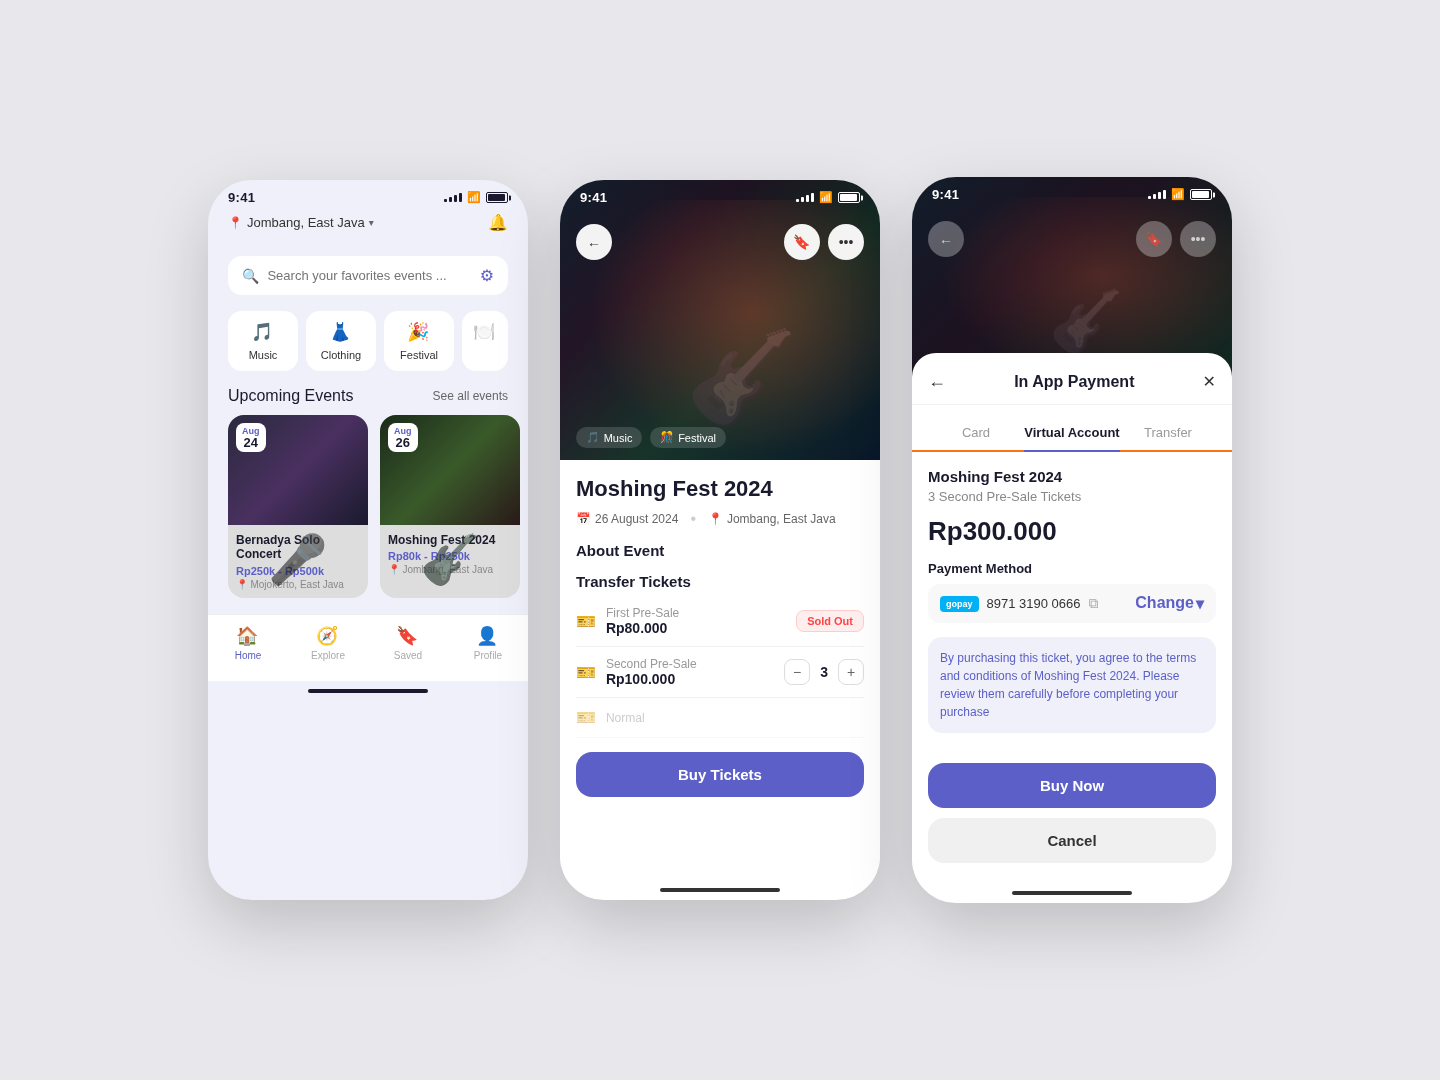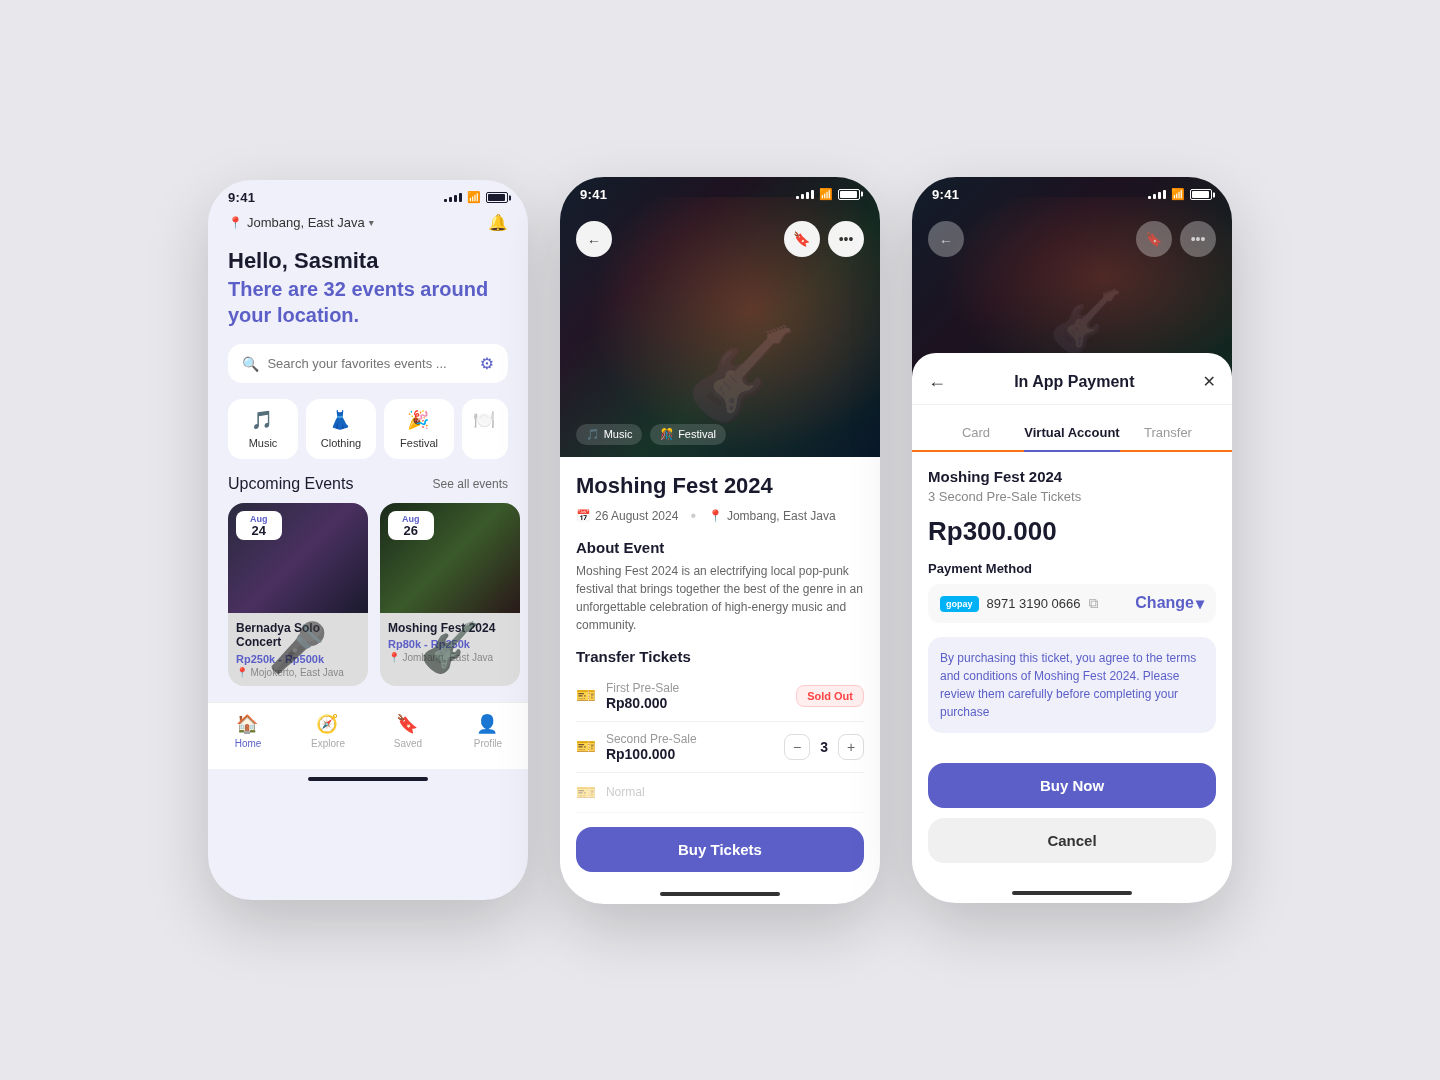--- a/index.html
+++ b/index.html
@@ -151,21 +151,21 @@
     }
     .event-img-2 {
       background: linear-gradient(135deg, #1a2a1a 0%, #3a5a2a 50%, #2a1a1a 100%);
       width: 100%; height: 110px;
     }
     .date-badge {
       position: absolute;
       top: 8px; left: 8px;
       background: #fff;
       border-radius: 8px;
-      padding: 3px 14px;
+      padding: 3px 6px;
       text-align: center;
       font-size: 10px;
     }
     .date-badge .month { color: #5b5fc7; font-weight: 600; display: block; font-size: 9px; }
     .date-badge .day { color: #1a1a2e; font-weight: 700; font-size: 13px; display: block; line-height: 1; }
 
     .event-info { padding: 8px; }
     .event-name { font-size: 12px; font-weight: 700; color: #1a1a2e; line-height: 1.2; }
     .event-price { font-size: 11px; color: #5b5fc7; font-weight: 600; margin-top: 3px; }
     .event-location { font-size: 10px; color: #888; margin-top: 2px; display: flex; align-items: center; gap: 2px; }
@@ -413,24 +413,20 @@
 
   <div class="location-row">
     <div class="location-text">
       <span class="location-pin">📍</span>
       <span>Jombang, East Java</span>
       <span class="chevron">▾</span>
     </div>
     <span class="bell-icon">🔔</span>
   </div>
 
-  <div class="greeting-section">
-    <div class="greeting-hello">Hello, Sasmita</div>
-    <div class="greeting-sub">There are 32 events around your location.</div>
-  </div>
 
   <div class="search-bar">
     <span class="search-ic">🔍</span>
     <input type="text" readonly="" placeholder="Search your favorites events ..." style="">
     <span class="filter-icon">⚙</span>
   </div>
 
   <div class="categories">
     <div class="category-item">
       <span class="category-icon">🎵</span>
@@ -565,21 +561,20 @@
         <span>26 August 2024</span>
       </div>
       <span style="color:#ccc">•</span>
       <div class="event-meta-item">
         <span class="meta-icon">📍</span>
         <span>Jombang, East Java</span>
       </div>
     </div>
 
     <div class="section-title">About Event</div>
-    <div class="about-text">Moshing Fest 2024 is an electrifying local pop-punk festival that brings together the best of the genre in an unforgettable celebration of high-energy music and community.</div>
 
     <div class="section-title tickets-section">Transfer Tickets</div>
 
     
     <div class="ticket-row">
       <div class="ticket-left">
         <span class="ticket-icon">🎫</span>
         <div>
           <div class="ticket-type">First Pre-Sale</div>
           <div class="ticket-price">Rp80.000</div>

